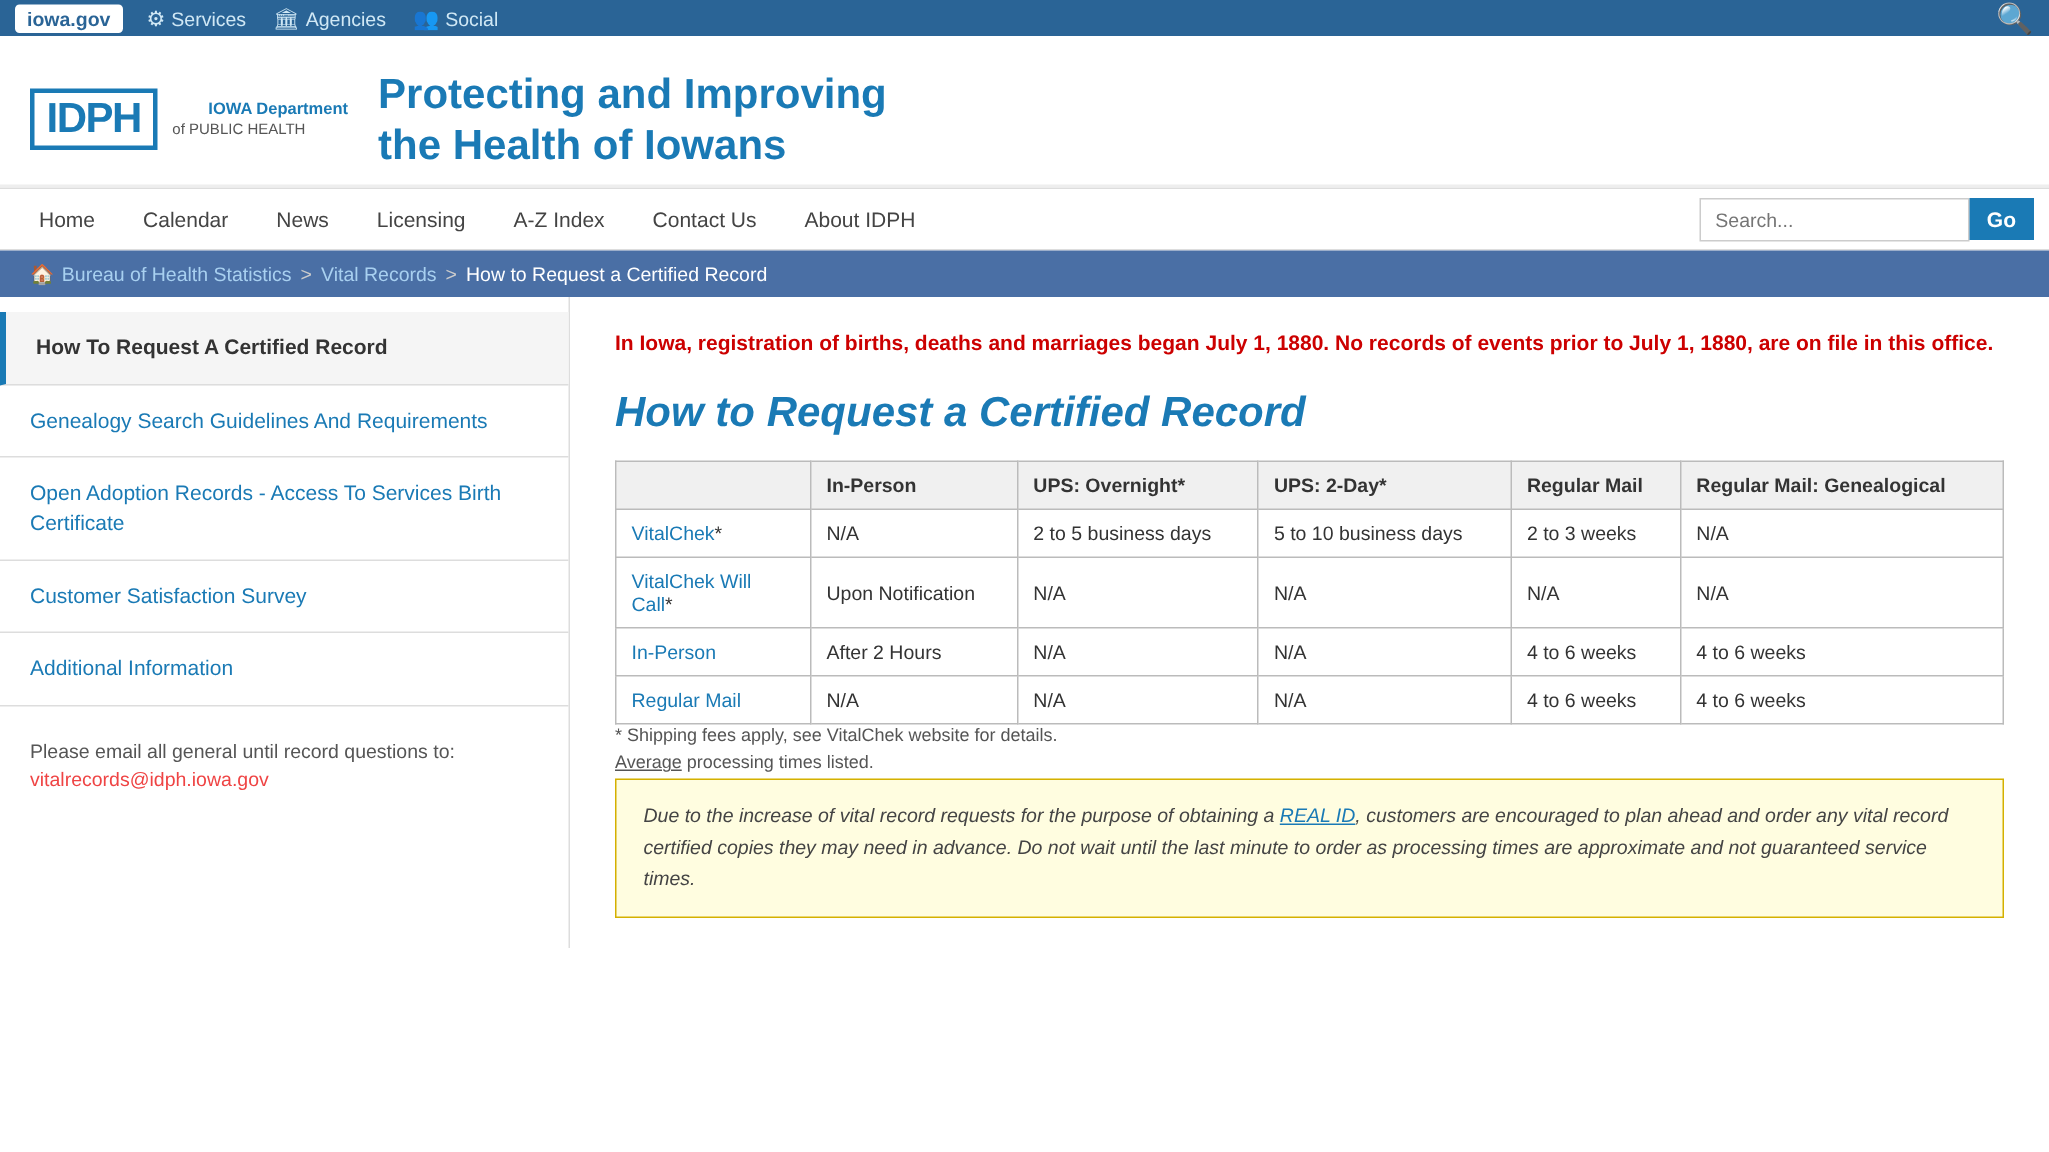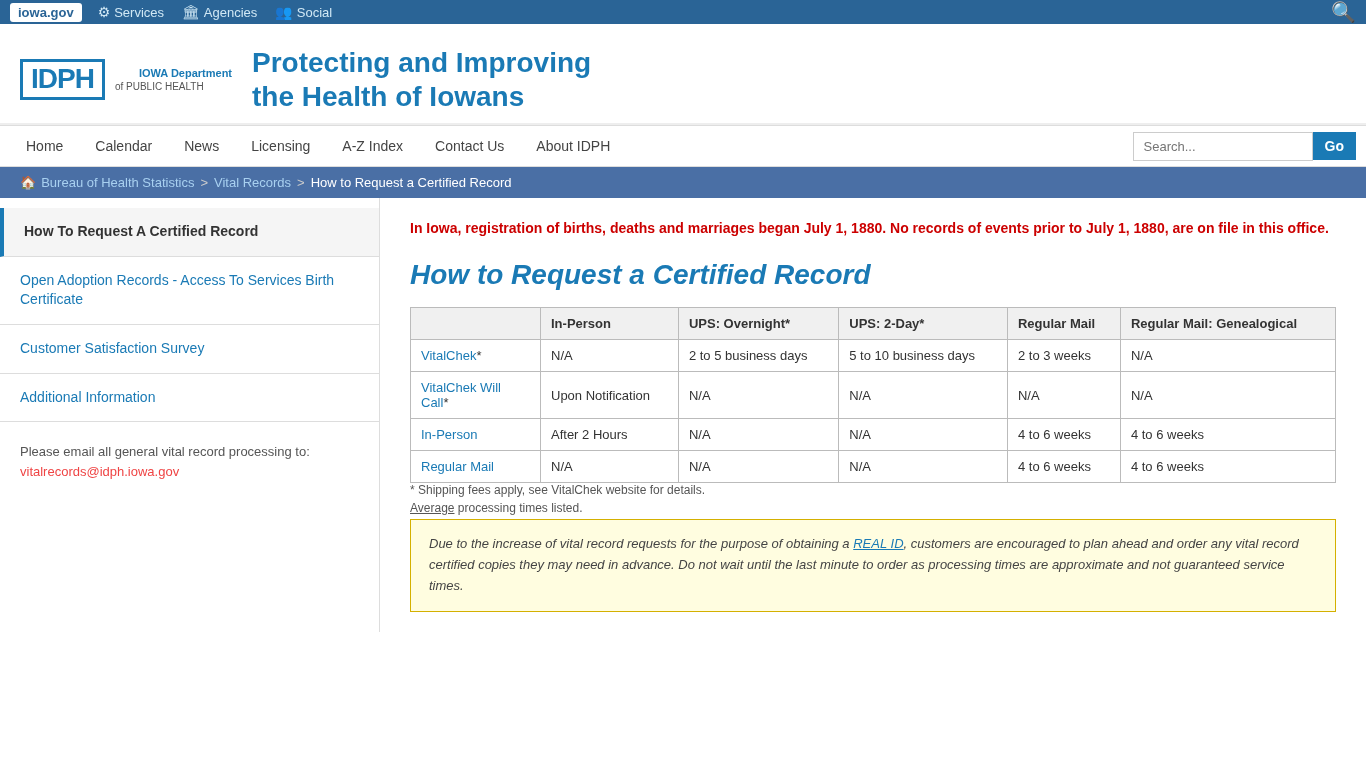--- a/index.html
+++ b/index.html
@@ -291,25 +291,26 @@
   <span class="breadcrumb-sep">&gt;</span>
   <span class="breadcrumb-link">Vital Records</span>
   <span class="breadcrumb-sep">&gt;</span>
   <span class="breadcrumb-current">How to Request a Certified Record</span>
 </div>
 
 <div id="page-content">
 
   <div id="sidebar">
     <div class="sidebar-item active">How To Request A Certified Record</div>
+    <div class="sidebar-item">Genealogy Search Guidelines And Requirements</div>
     <div class="sidebar-item">Open Adoption Records - Access To Services Birth Certificate</div>
     <div class="sidebar-item">Customer Satisfaction Survey</div>
     <div class="sidebar-item">Additional Information</div>
     <div id="sidebar-email">
-      <span>Please email all general vital record processing to:</span><br>
+      <span>Please email all general until record questions to:</span><br>
       <a id="sidebar-email-link">vitalrecords@idph.iowa.gov</a>
     </div>
   </div>
 
   <div id="main-content">
 
     <p id="alert-text">In Iowa, registration of births, deaths and marriages began July 1, 1880. No records of events prior to July 1, 1880, are on file in this office.</p>
 
     <h1 id="page-title">How to Request a Certified Record</h1>
 

